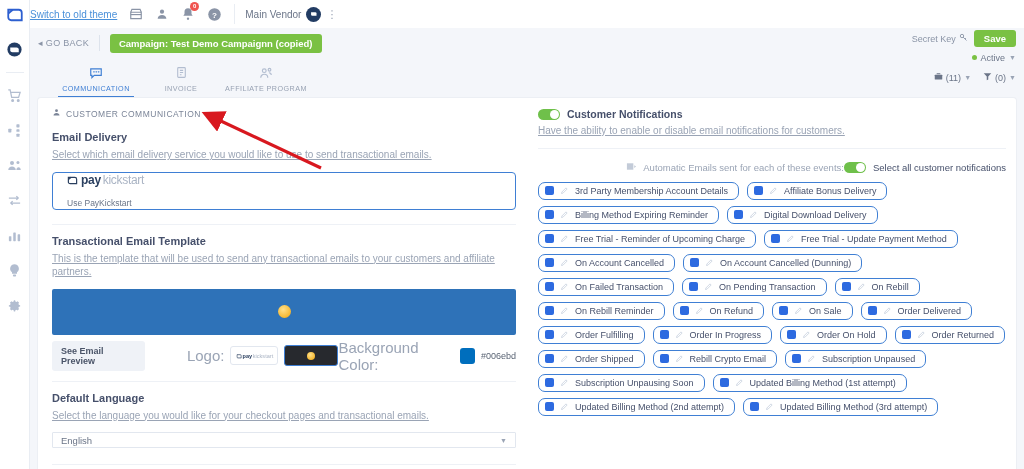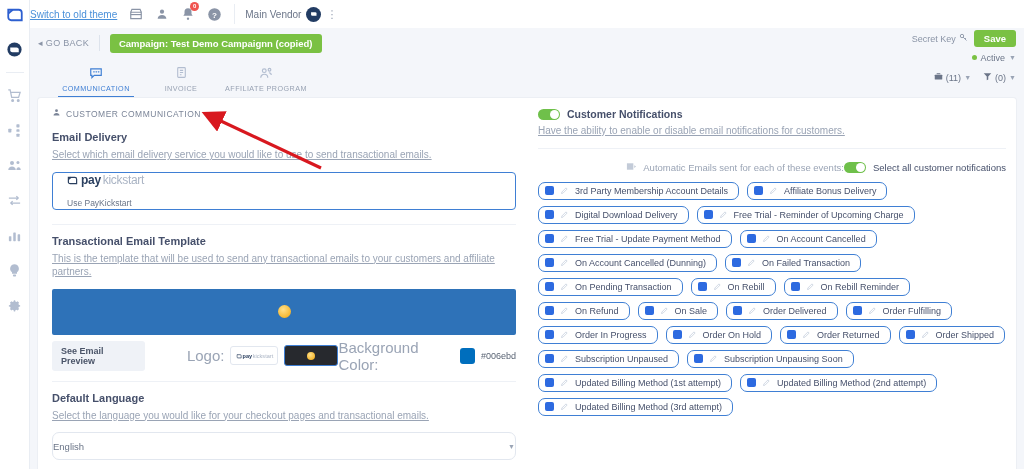--- a/index.html
+++ b/index.html
@@ -146,23 +146,23 @@
   }
   .logo-swatch.dark { background:#27292e; border:1.5px solid #3f7fd4; width:54px; height:21px; }
   .logo-mini { display:flex; align-items:center; gap:1px; transform:scale(.62); }
   .sun-mini { width:8px; height:8px; border-radius:50%;
     background:radial-gradient(circle at 40% 35%, #ffe08a 0%, #f5b731 70%, #e0a420 100%); }
   #bg-group { display:flex; align-items:center; gap:6px; margin-left:auto; }
   #bg-swatch { width:16px; height:16px; border-radius:3px; background:#006ebd; cursor:pointer; }
   #bg-hex { font-size:9px; color:#5a6474; }
 
   #lang-select {
-    height:28px; border:1px solid #e2e7ef; border-radius:7px;
+    height:16px; border:1px solid #e2e7ef; border-radius:1px;
     display:flex; align-items:center; justify-content:space-between;
-    padding:0 0; font-size:9.5px; color:#6b7588; cursor:pointer; margin-bottom:16px;
+    padding:0 8px; font-size:9.5px; color:#6b7588; cursor:pointer; margin-bottom:16px;
   }
 
   .toggle {
     width:22px; height:11px; border-radius:6px; background:#6fc04a;
     position:relative; flex:none; cursor:pointer;
   }
   .toggle::after {
     content:""; position:absolute; right:1px; top:1px;
     width:9px; height:9px; border-radius:50%; background:#fff;
   }
@@ -506,20 +506,29 @@
           </span>
           <span class="chip-label">Affiliate Bonus Delivery</span>
         </div>
         <div class="chip">
           <span class="cb"></span>
           <span class="pencil">
             <svg width="9" height="9" viewBox="0 0 24 24" fill="none" stroke="currentColor" stroke-width="2.2">
               <path d="M4 20l4-1 11-11-3-3L5 16z"></path>
             </svg>
           </span>
+          <span class="chip-label">Billing Method Expiring Reminder</span>
+        </div>
+        <div class="chip">
+          <span class="cb"></span>
+          <span class="pencil">
+            <svg width="9" height="9" viewBox="0 0 24 24" fill="none" stroke="currentColor" stroke-width="2.2">
+              <path d="M4 20l4-1 11-11-3-3L5 16z"></path>
+            </svg>
+          </span>
           <span class="chip-label">Digital Download Delivery</span>
         </div>
         <div class="chip">
           <span class="cb"></span>
           <span class="pencil">
             <svg width="9" height="9" viewBox="0 0 24 24" fill="none" stroke="currentColor" stroke-width="2.2">
               <path d="M4 20l4-1 11-11-3-3L5 16z"></path>
             </svg>
           </span>
           <span class="chip-label">Free Trial - Reminder of Upcoming Charge</span>
@@ -651,20 +660,29 @@
           <span class="chip-label">Order Returned</span>
         </div>
         <div class="chip">
           <span class="cb"></span>
           <span class="pencil">
             <svg width="9" height="9" viewBox="0 0 24 24" fill="none" stroke="currentColor" stroke-width="2.2">
               <path d="M4 20l4-1 11-11-3-3L5 16z"></path>
             </svg>
           </span>
           <span class="chip-label">Order Shipped</span>
+        </div>
+        <div class="chip">
+          <span class="cb"></span>
+          <span class="pencil">
+            <svg width="9" height="9" viewBox="0 0 24 24" fill="none" stroke="currentColor" stroke-width="2.2">
+              <path d="M4 20l4-1 11-11-3-3L5 16z"></path>
+            </svg>
+          </span>
+          <span class="chip-label">Rebill Crypto Email</span>
         </div>
         <div class="chip">
           <span class="cb"></span>
           <span class="pencil">
             <svg width="9" height="9" viewBox="0 0 24 24" fill="none" stroke="currentColor" stroke-width="2.2">
               <path d="M4 20l4-1 11-11-3-3L5 16z"></path>
             </svg>
           </span>
           <span class="chip-label">Subscription Unpaused</span>
         </div>

